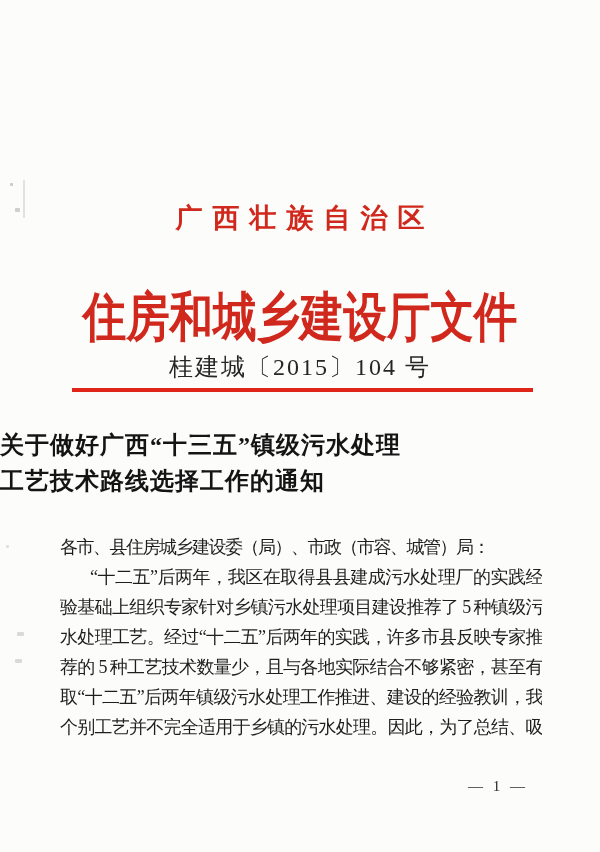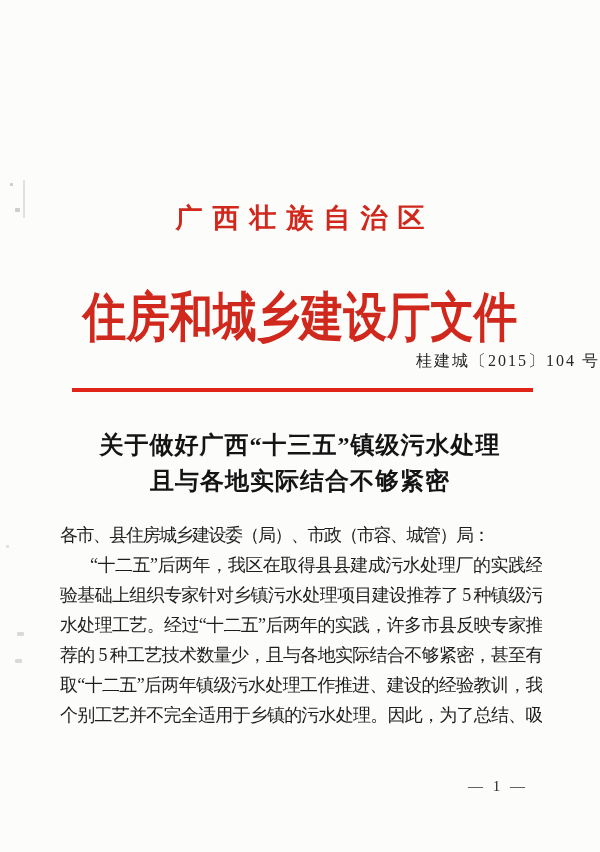--- a/index.html
+++ b/index.html
@@ -48,42 +48,41 @@
     white-space: nowrap;
     transform: scaleX(0.82);
     transform-origin: center center;
     letter-spacing: 0px;
   }
   .docnum {
     position: absolute;
     top: 351px;
     left: 0;
     width: 100%;
-    text-align: right;
-    font-size: 16px;
+    text-align: center;
+    font-size: 24px;
     letter-spacing: 2px;
     color: #262626;
     white-space: nowrap;
   }
   .redline {
     position: absolute;
     top: 388px;
     left: 72px;
     width: 461px;
     height: 4px;
     background: var(--line-red, #e02418);
   }
 
   
   .title {
     position: absolute;
     top: 427px;
     left: 0;
     width: 100%;
-    text-align: center;
     font-size: 24px;
     line-height: 36px;
     font-weight: bold;
     color: #141414;
     letter-spacing: 1px;
   }
 
   
   .bodytext {
     position: absolute;
@@ -91,20 +90,21 @@
     left: 60px;
     width: 482px;
     font-size: 18px;
     line-height: 30px;
     letter-spacing: -1.5px;
     color: var(--ink, #1e1e1e);
   }
   .salutation {
     white-space: nowrap;
     overflow: hidden;
+    margin-top: 12px;
   }
   .bline {
     text-align: justify;
     text-align-last: justify;
     overflow: hidden;
     height: 30px;
   }
   .bline.indent {
     text-indent: 30px;
   }
@@ -146,21 +146,21 @@
   <div class="org-wrap">
     <span class="org">住房和城乡建设厅文件</span>
   </div>
 
   <div class="docnum">桂建城〔2015〕104 号</div>
 
   <div class="redline"></div>
 
   <div class="title">
     <div>关于做好广西“十三五”镇级污水处理</div>
-    <div>且与各地实际结合不够紧密</div>
+    <div>工艺技术路线选择工作的通知</div>
   </div>
 
   <div class="bodytext">
     <div class="salutation">各市、县住房城乡建设委（局）、市政（市容、城管）局：</div>
     <div class="bline indent">“十二五”后两年，我区在取得县县建成污水处理厂的实践经</div>
     <div class="bline">验基础上组织专家针对乡镇污水处理项目建设推荐了 5 种镇级污</div>
     <div class="bline">水处理工艺。经过“十二五”后两年的实践，许多市县反映专家推</div>
     <div class="bline">荐的 5 种工艺技术数量少，且与各地实际结合不够紧密，甚至有</div>
     <div class="bline">取“十二五”后两年镇级污水处理工作推进、建设的经验教训，我</div>
     <div class="bline">个别工艺并不完全适用于乡镇的污水处理。因此，为了总结、吸</div>

